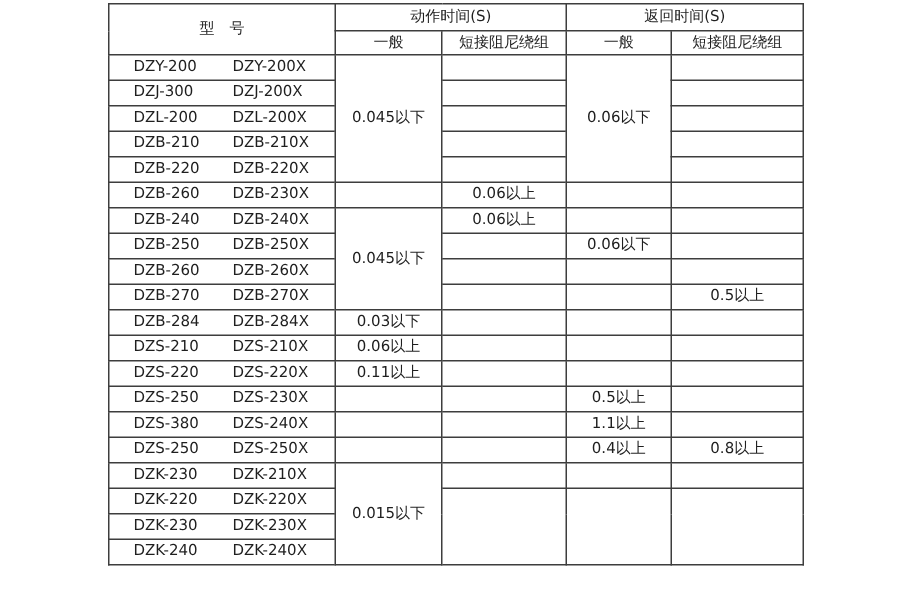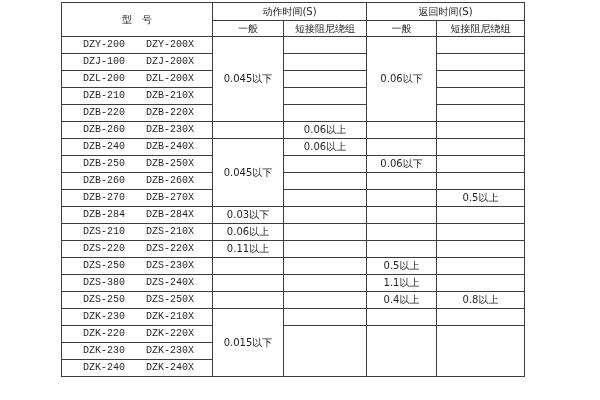--- a/index.html
+++ b/index.html
@@ -6,21 +6,21 @@
     margin: 0;
     padding: 0;
     width: 600px;
     height: 400px;
     background: #ffffff;
     overflow: hidden;
     font-family: "DejaVu Sans", "Liberation Sans", sans-serif;
   }
   .table-wrap {
     position: absolute;
-    left: 61px;
+    left: 72px;
     top: 2px;
   }
   table.spec {
     border-collapse: collapse;
     table-layout: fixed;
     width: 463px;
     font-size: 10px;
     color: #1f1f1f;
   }
   table.spec th, table.spec td {
@@ -34,21 +34,21 @@
     white-space: nowrap;
   }
   thead tr.h1 { height: 18px; }
   thead tr.h2 { height: 16px; }
   tbody tr    { height: 17px; }
   .model-box {
     display: flex;
     justify-content: center;
     gap: 14px;
   }
-  .model-box span { display: inline-block; min-width: 52px; text-align: center; font-family: Liberation Mono, monospace; }
+  .model-box span { display: inline-block; min-width: 52px; text-align: left; }
 </style>
 </head>
 <body>
 
 <div class="table-wrap">
   <table class="spec">
     <colgroup>
       <col style="width:151px">
       <col style="width:71px">
       <col style="width:83px">
@@ -77,21 +77,21 @@
             </div>
           </td>
           <td rowspan="5">0.045以下</td>
           <td rowspan="1"></td>
           <td rowspan="5">0.06以下</td>
           <td rowspan="1"></td>
         </tr>
         <tr>
           <td>
             <div class="model-box">
-              <span>DZJ-100</span>
+              <span>DZJ-300</span>
               <span>DZJ-200X</span>
             </div>
           </td>
           <td rowspan="1"></td>
           <td rowspan="1"></td>
         </tr>
         <tr>
           <td>
             <div class="model-box">
               <span>DZL-200</span>

